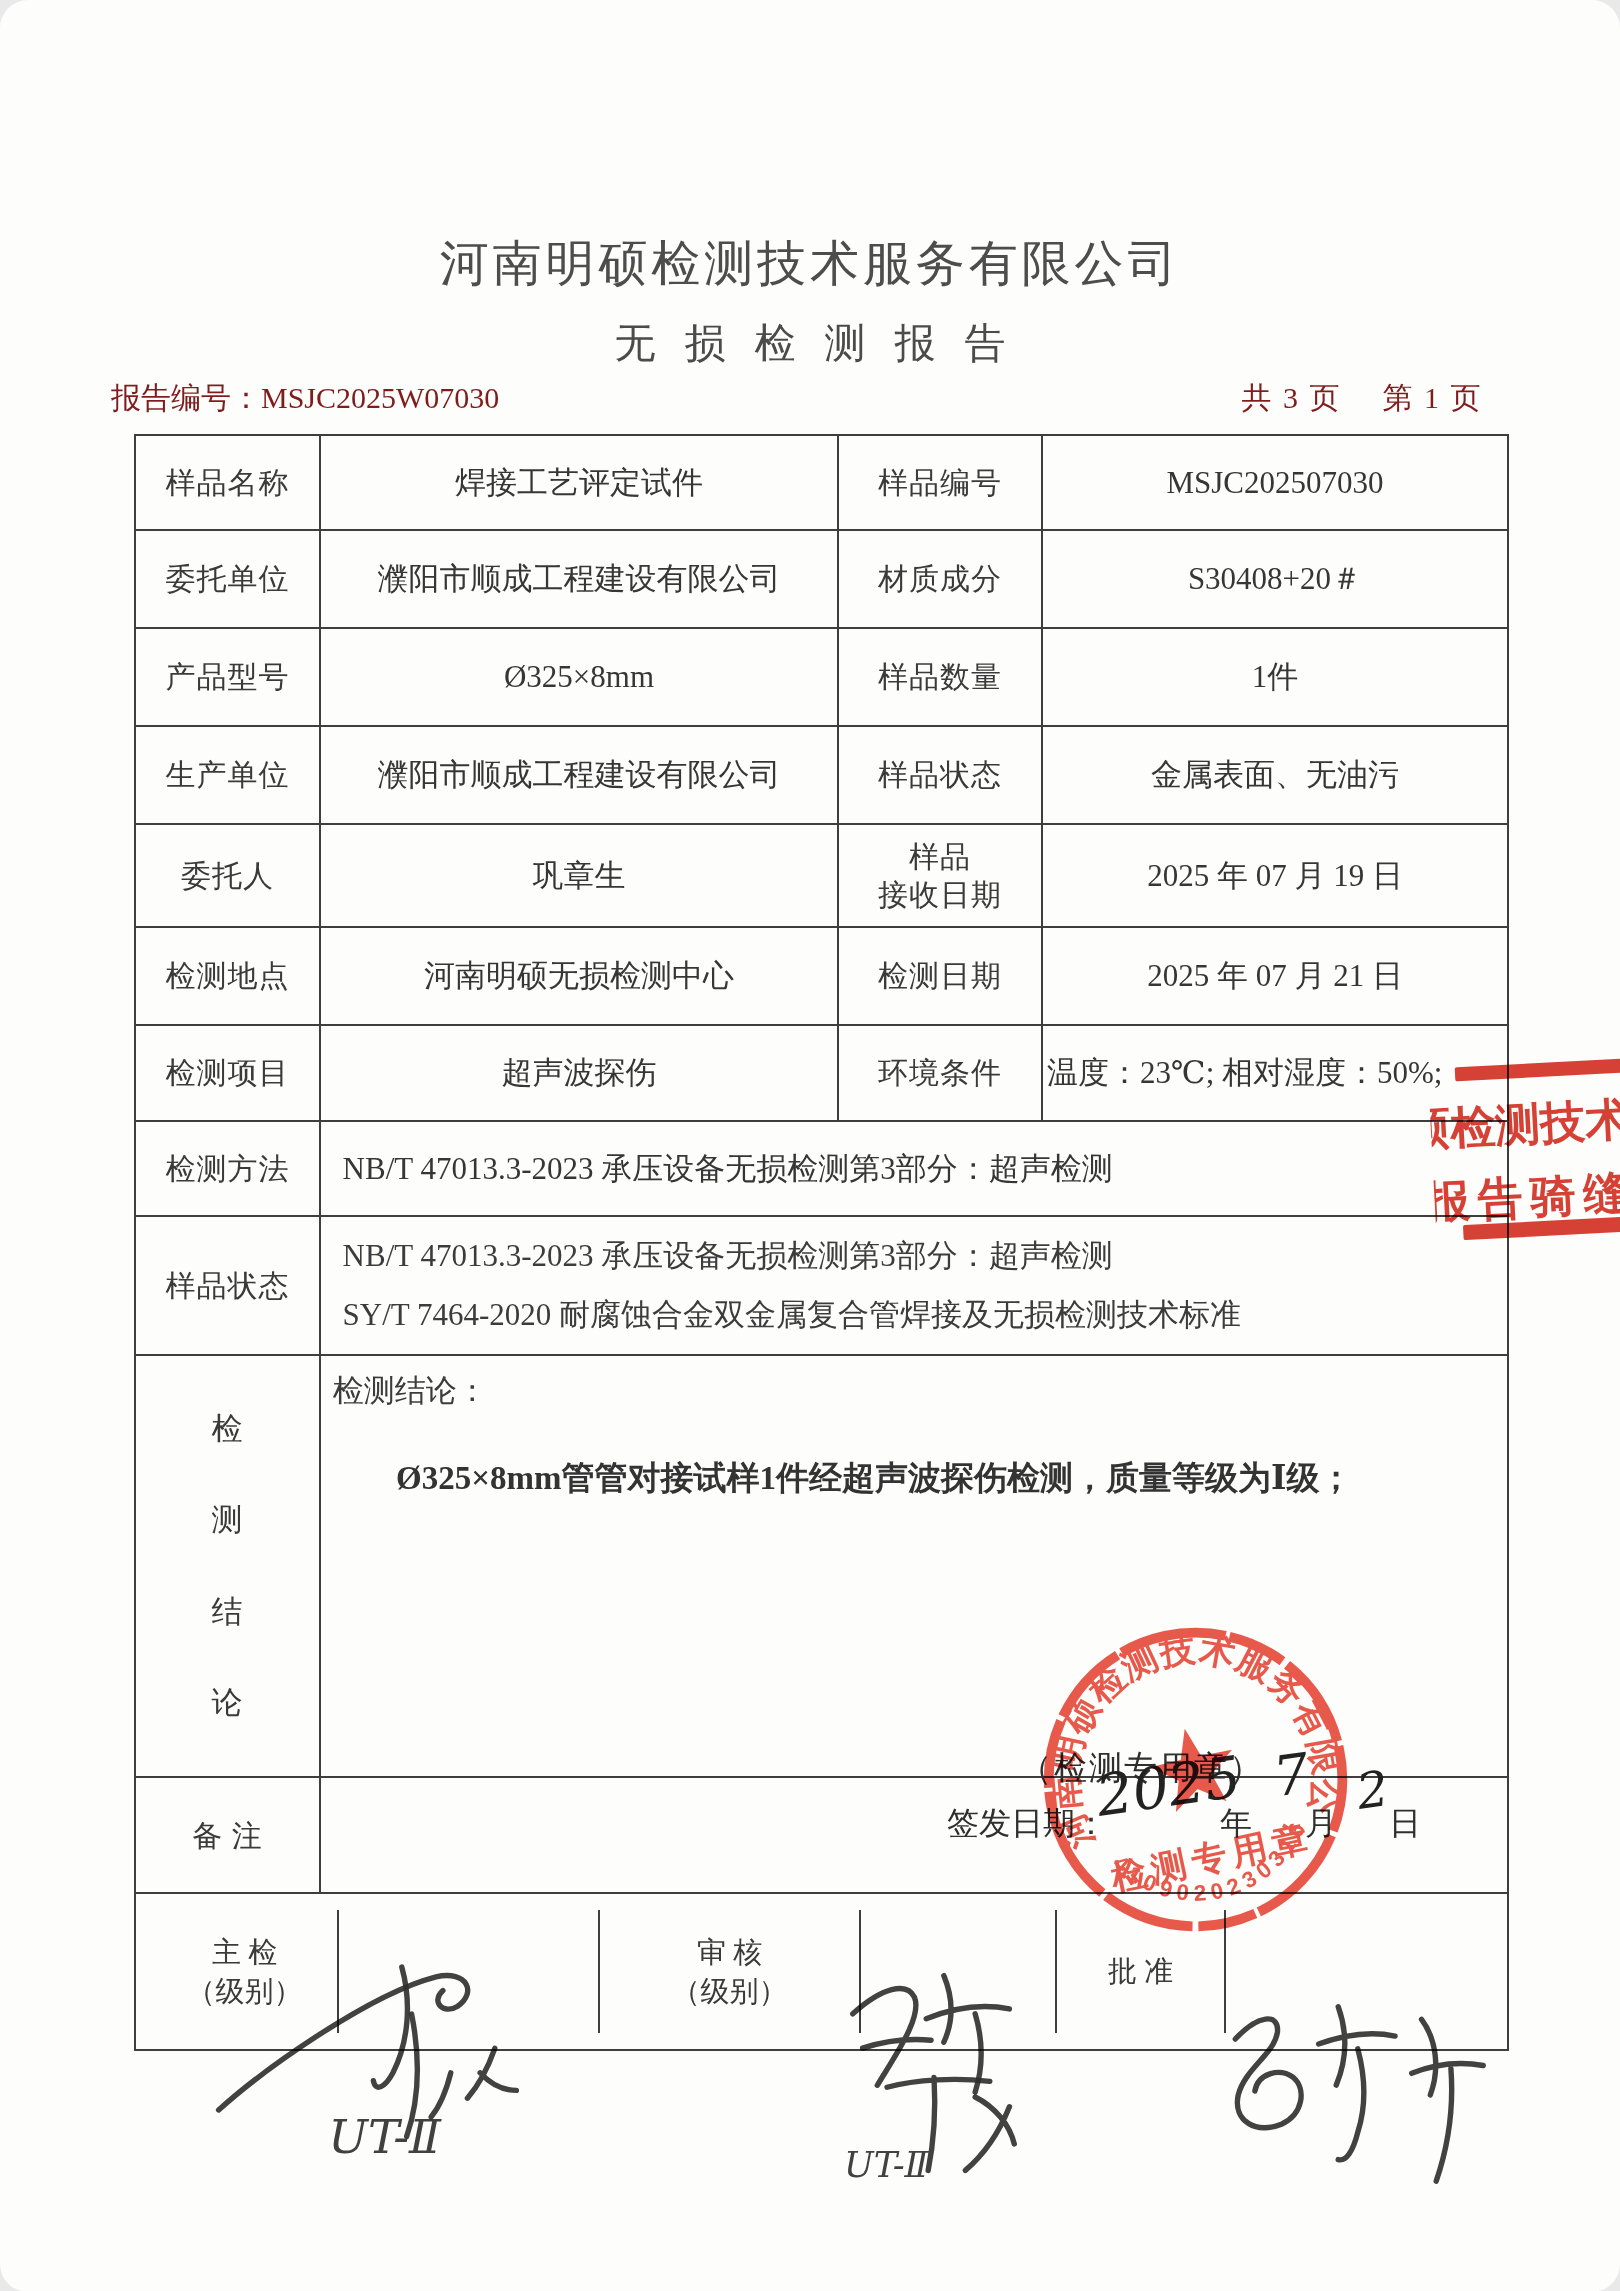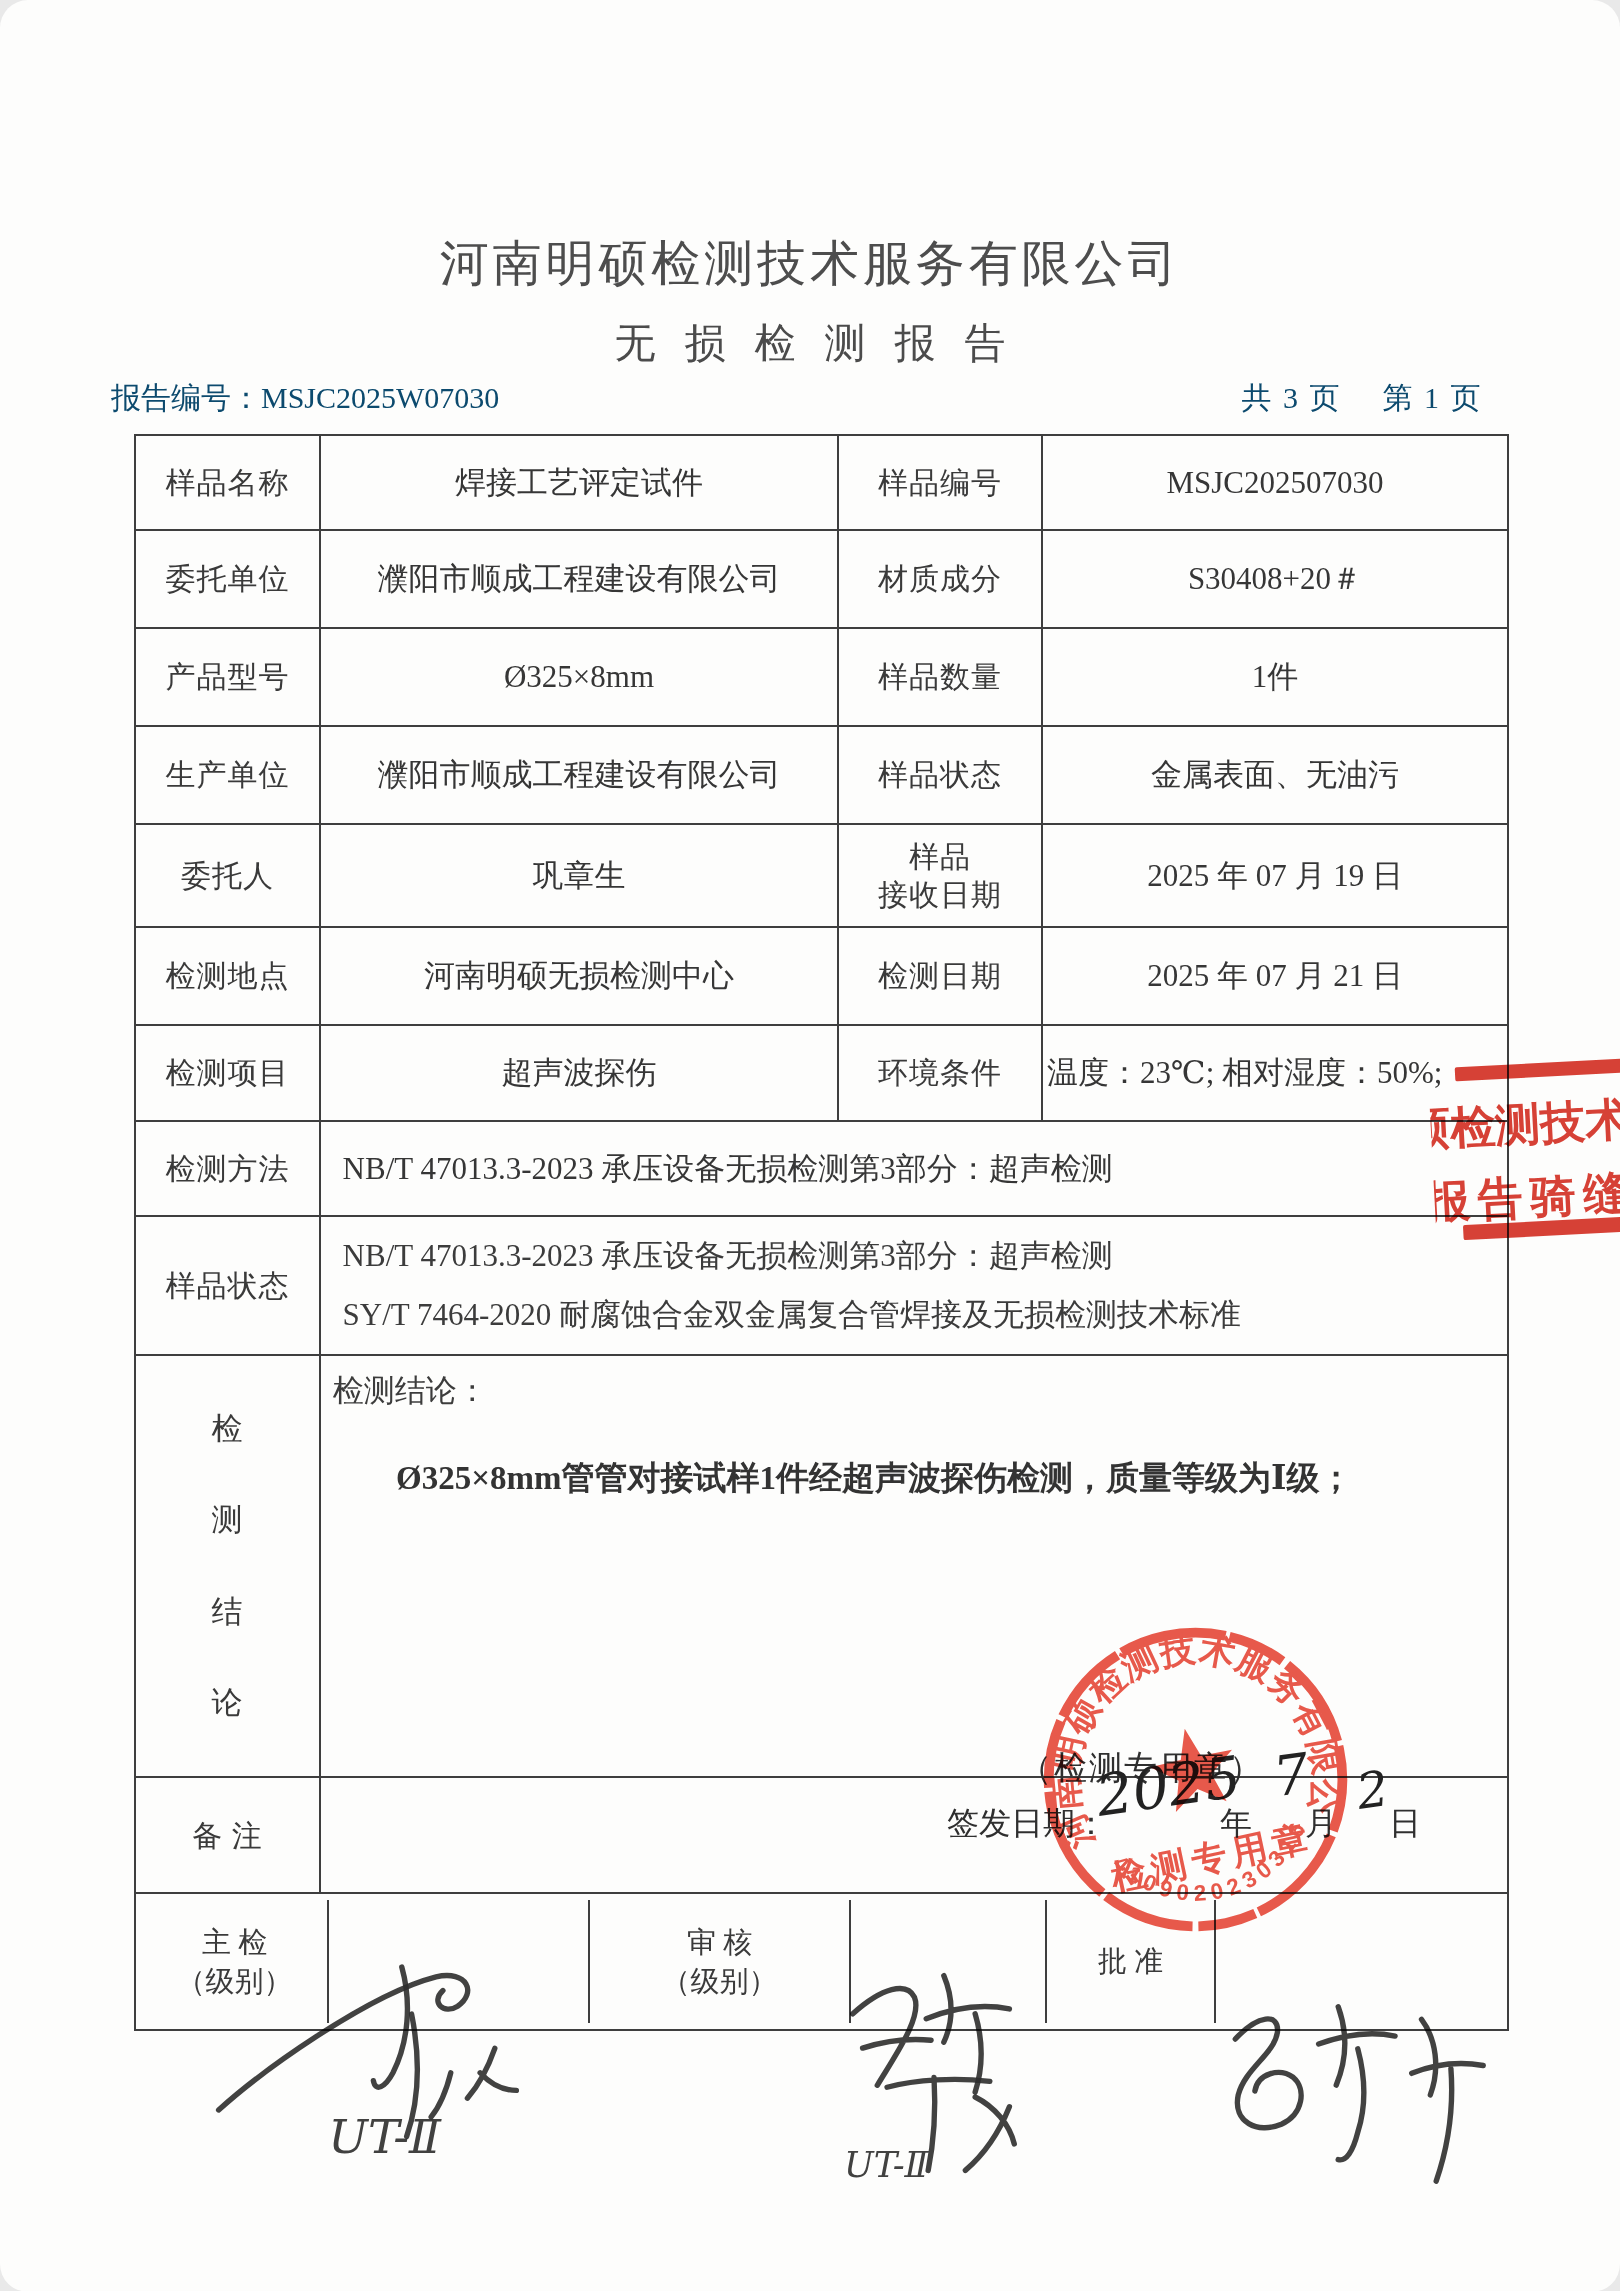--- a/index.html
+++ b/index.html
@@ -3,21 +3,21 @@
 <meta charset="utf-8">
 <style>
   html,body{margin:0;padding:0;background:#e9e9e9;}
   .page{position:relative;width:1620px;height:2292px;background:#fdfdfc;overflow:hidden;
         font-family:"Liberation Serif","DejaVu Serif",serif;color:#3c3c3c;border-radius:28px;}
   
   .company-title{position:absolute;top:231px;left:0;width:100%;text-align:center;
         font-size:49px;letter-spacing:3.9px;color:#4d4d4d;}
   .report-title{position:absolute;top:316px;left:0;width:100%;text-align:center;
         font-size:41px;letter-spacing:29px;text-indent:29px;color:#4b4b4b;}
-  .meta-line{position:absolute;top:378px;left:111px;right:114px;height:39px;font-size:30px;color:#0c4a6e;text-align:center;}
+  .meta-line{position:absolute;top:378px;left:111px;right:114px;height:39px;font-size:30px;color:#7f1d1d;text-align:center;}
   .meta-left{position:absolute;left:0;top:0;}
   .meta-right{position:absolute;right:23.5px;top:0;letter-spacing:2px;}
   .meta-right .gap{display:inline-block;width:41px;}
   
   table.report{position:absolute;left:134px;top:434px;width:1372px;border-collapse:collapse;
         table-layout:fixed;border:2.9px solid #333;}
   table.report td{border:2px solid #3e3e3e;vertical-align:middle;overflow:visible;}
   td.lab{text-align:center;font-size:30px;letter-spacing:1px;color:#3a3a3a;line-height:1.25;font-family:Liberation Serif, serif;}
   td.val{text-align:center;font-size:31px;color:#363636;}
   td.valL{text-align:left;font-size:31px;color:#363636;padding-left:21.6px;}
@@ -152,21 +152,21 @@
         <td class="concl-val" colspan="3">
           <div class="concl-heading">检测结论：</div>
           <div class="concl-text">Ø325×8mm管管对接试样1件经超声波探伤检测，质量等级为Ⅰ级；</div>
         </td>
       </tr>
       <tr style="height:116px">
         <td class="lab">备  注</td>
         <td class="val" colspan="3"></td>
       </tr>
       <tr style="height:123px">
-        <td colspan="4" style="padding:6px;">
+        <td colspan="4" style="padding:16px;">
           <div class="sig-row">
             <div class="sig-cell" style="width:185px">
                 <span>主 检</span>
                 <span>（级别）</span>
               </div>
             <div class="sig-cell sig-space" style="width:259px"></div>
             <div class="sig-cell" style="width:259px">
                 <span>审 核</span>
                 <span>（级别）</span>
               </div>

